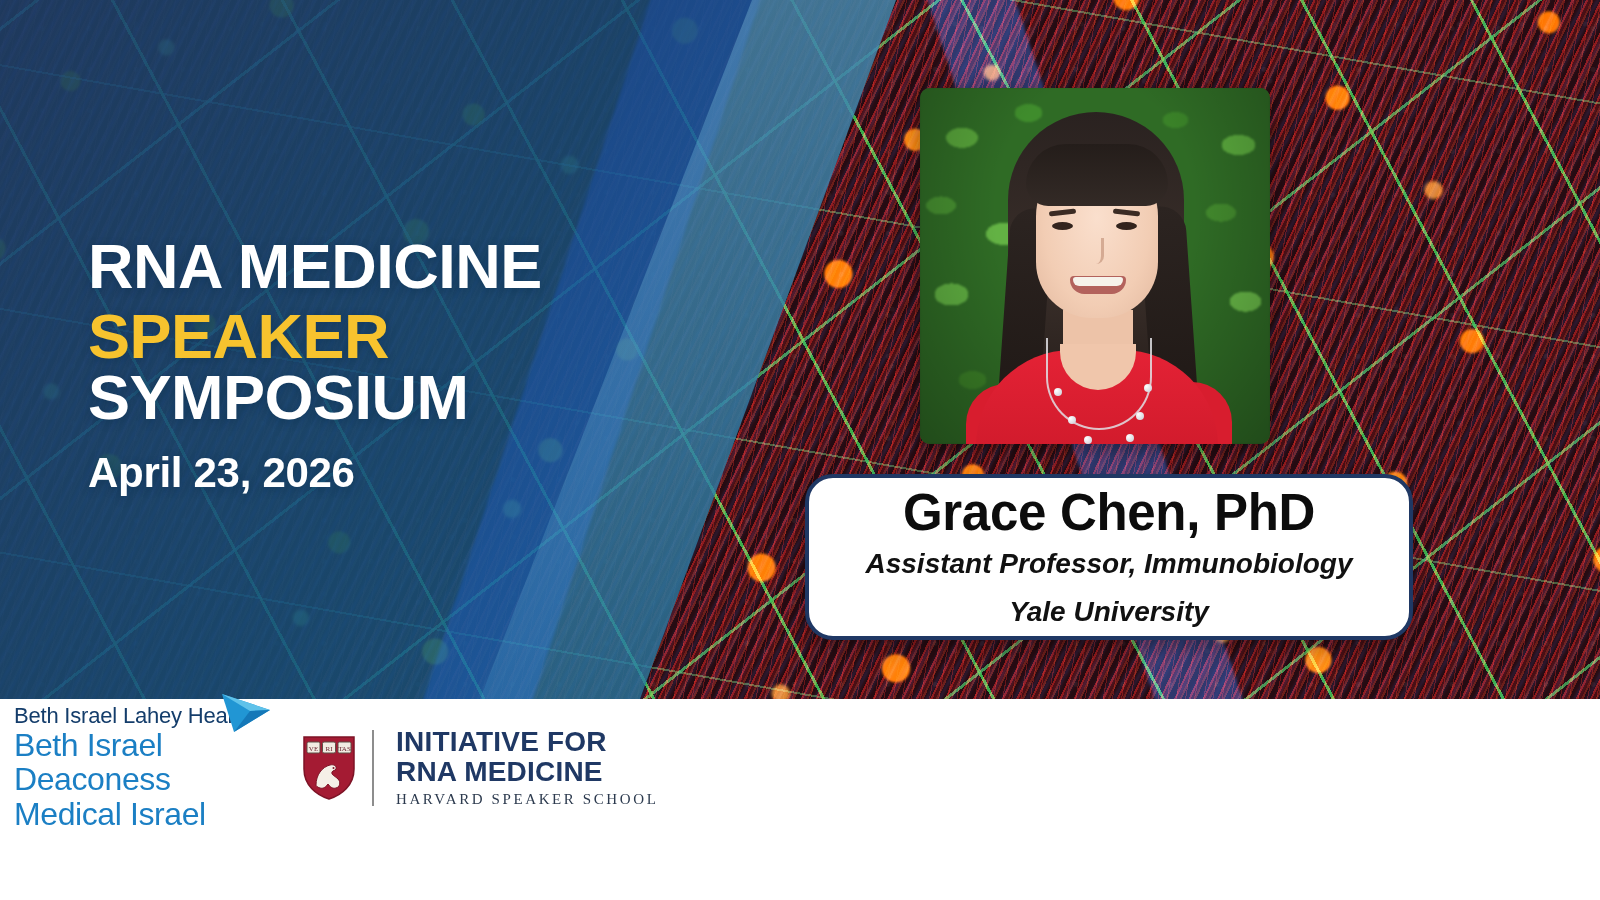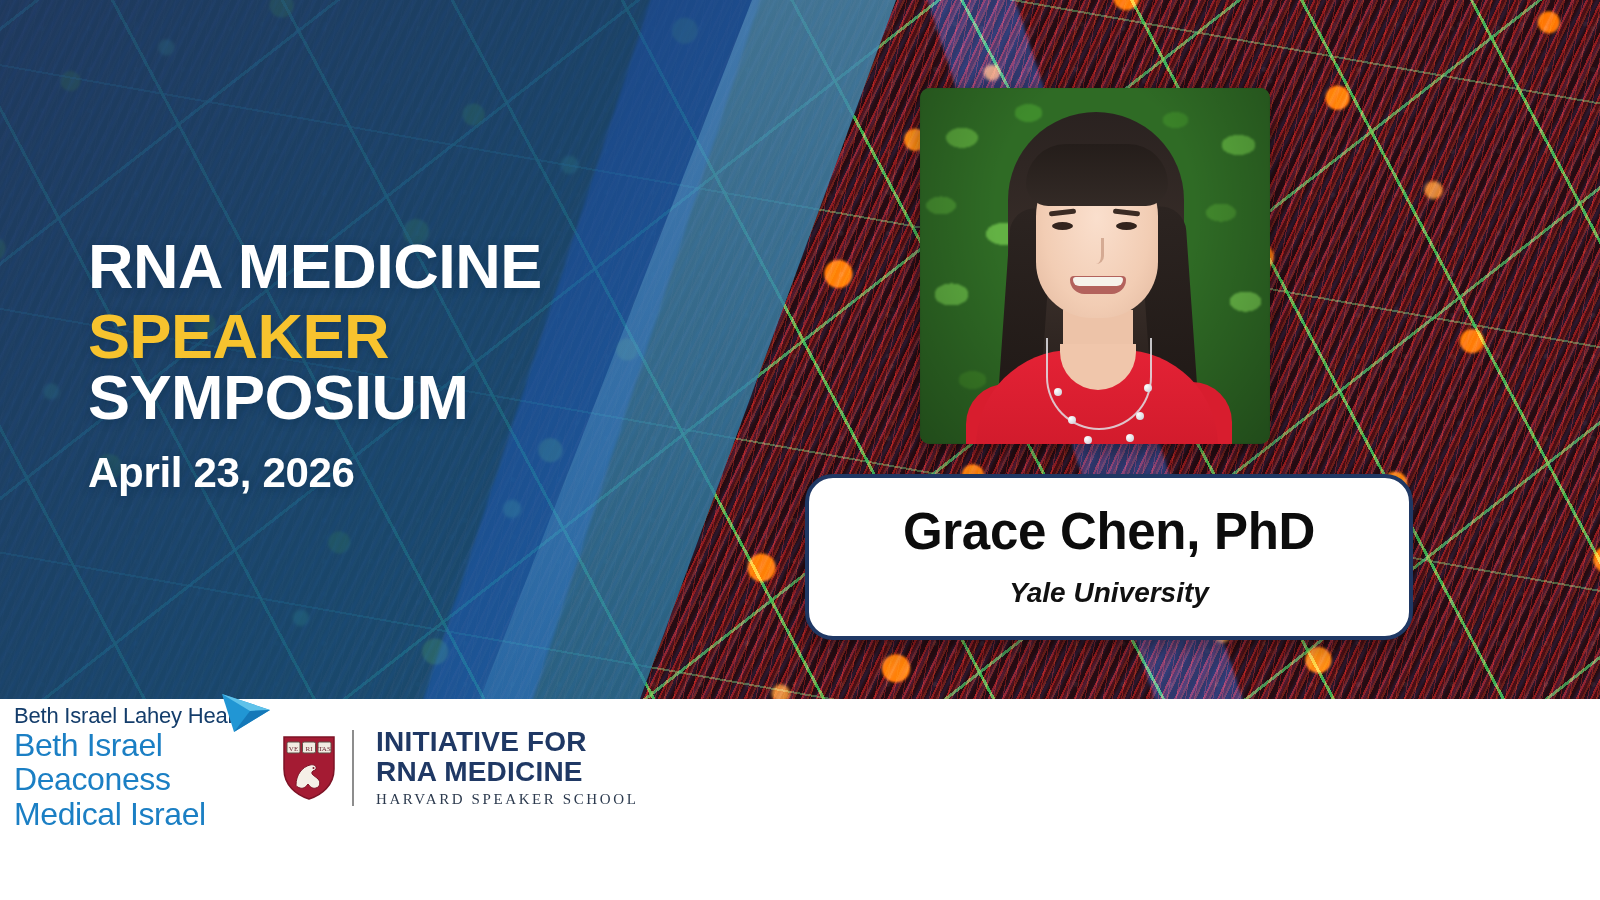--- a/index.html
+++ b/index.html
@@ -238,21 +238,21 @@
 
   
   .footer { position:absolute; left:0; bottom:0; width:1600px; height:137px;
             background:#ffffff; display:flex; align-items:center; }
 
   .bilh { position:relative; margin-left:14px; width:268px; }
   .bilh-top { font-size:22px; color:#143d6b; letter-spacing:-.2px; line-height:1.1; }
   .bilh-main { font-size:32px; color:#1b7fc4; line-height:1.08; letter-spacing:-.4px; }
   .arrow { position:absolute; right:6px; top:-14px; width:56px; height:44px; }
 
-  .hms { display:flex; align-items:center; }
+  .hms { display:flex; align-items:center; margin-left:20px; }
   .shield { width:54px; height:66px; margin-right:16px; }
   .divider { width:2px; height:76px; background:#8d8d8d; margin-right:22px; }
   .irm-top { font-size:28px; font-weight:bold; color:#1F3864; line-height:1.06;
              letter-spacing:.2px; }
   .irm-sub { font-size:15px; color:#2c3a4e; letter-spacing:2.6px; margin-top:5px;
              font-family:"Liberation Serif", serif; }
 </style>
 </head>
 <body>
 
@@ -304,20 +304,21 @@
     <div class="bead b1"></div>
     <div class="bead b2"></div>
     <div class="bead b3"></div>
     <div class="bead b4"></div>
     <div class="bead b5"></div>
     <div class="bead b6"></div>
   </div>
 
   <div class="card">
     <div class="sp-name">Grace Chen, PhD</div>
+    <div class="sp-role">Assistant Professor, Immunobiology</div>
     <div class="sp-org">Yale University</div>
   </div>
 
   <div class="footer">
 
     <div class="bilh">
       <div class="bilh-top">Beth Israel Lahey Health</div>
       <div class="bilh-main">Beth Israel Deaconess</div>
       <div class="bilh-main">Medical Israel</div>
       <span class="arrow">

